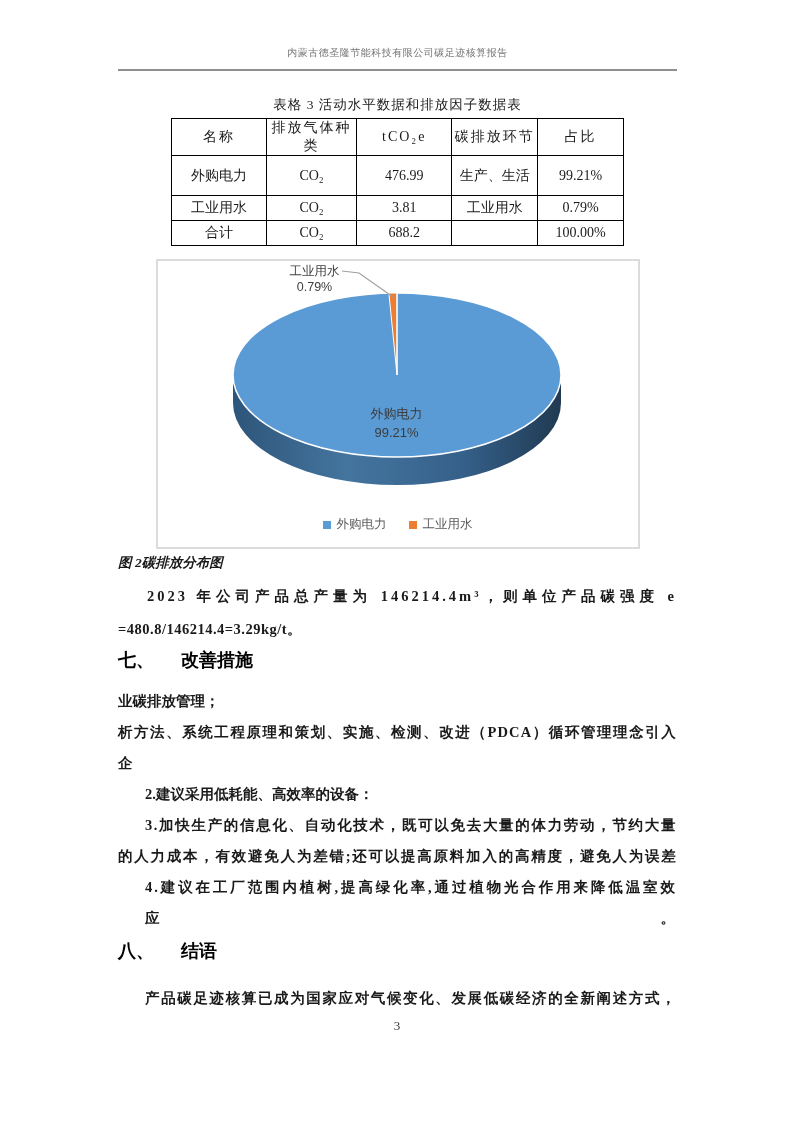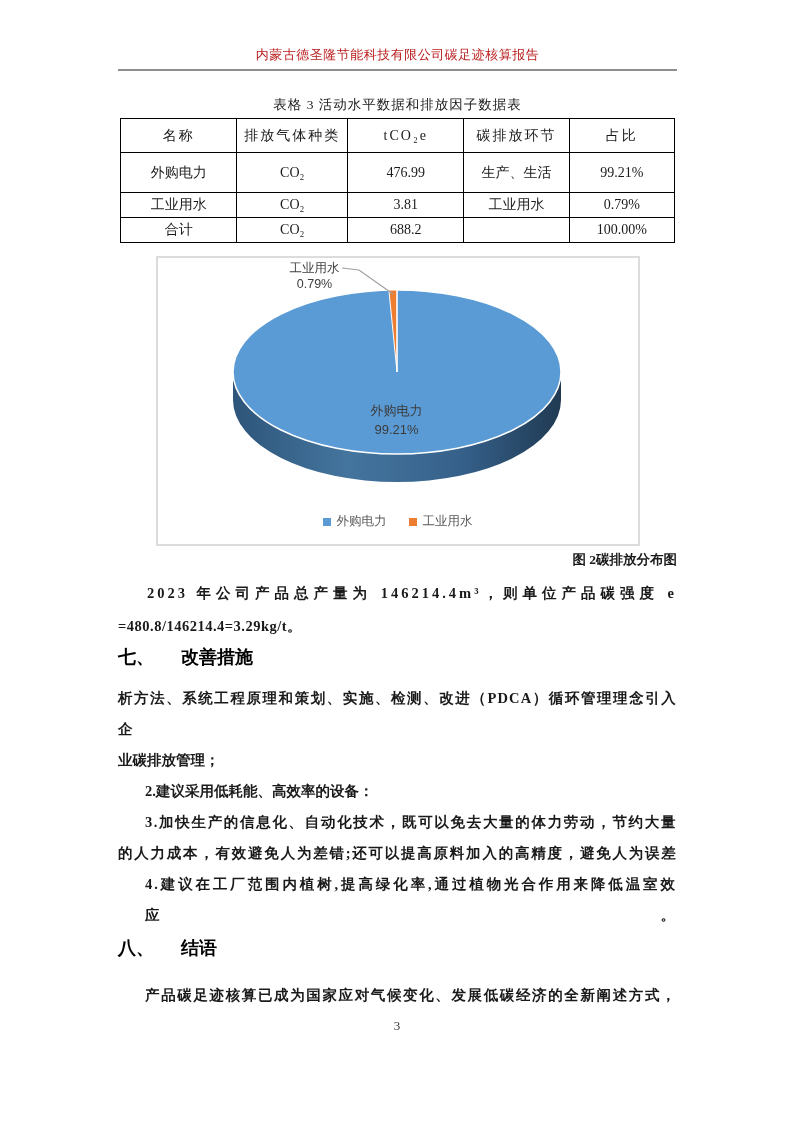--- a/index.html
+++ b/index.html
@@ -4,28 +4,28 @@
 <style>
   * { margin:0; padding:0; box-sizing:border-box; }
   html,body { background:#fff; }
   .page {
     position:relative; width:794px; height:1123px; margin:0 auto;
     background:#ffffff; overflow:hidden;
     font-family:"Liberation Serif","DejaVu Serif",serif; color:#1a1a1a;
   }
   .doc-header {
     position:absolute; top:46px; left:118px; width:559px;
-    text-align:center; font-size:13px; color:#b91c1c; letter-spacing:0.5px;
+    text-align:center; font-size:10px; color:#737373; letter-spacing:0.5px;
   }
   .header-rule { position:absolute; top:69px; left:118px; width:559px; height:2px; background:#8f8f8f; }
   .content { position:absolute; top:0; left:118px; width:559px; }
 
   .table-caption { margin-top:96px; text-align:center; font-size:13.5px; letter-spacing:1px; }
 
-  table.data-table { width:555px; margin:4px auto 0 auto; border-collapse:collapse; table-layout:fixed; }
+  table.data-table { width:453px; margin:4px auto 0 auto; border-collapse:collapse; table-layout:fixed; }
   table.data-table th, table.data-table td {
     border:1.2px solid #000; text-align:center; vertical-align:middle;
     font-size:14px; font-weight:normal; padding:0 2px;
   }
   table.data-table th { height:34px; letter-spacing:2px; }
   tr.row-tall td { height:40px; }
   tr.row-short td { height:25px; }
 
   .chart-box {
     position:relative; width:484px; height:290px; margin:13px auto 0 auto;
@@ -44,21 +44,21 @@
   .legend {
     position:absolute; left:0; right:0; top:255px;
     display:flex; justify-content:center; align-items:center; gap:22px;
     font-size:12.5px; color:#595959;
   }
   .legend-item { display:flex; align-items:center; gap:6px; }
   .swatch { width:8px; height:8px; display:inline-block; }
   .swatch-blue { background:#5B9BD5; }
   .swatch-orange { background:#ED7D31; }
 
-  .fig-caption { margin-top:5px; text-align:right; font-weight:bold; font-size:13.5px; }
+  .fig-caption { margin-top:5px; text-align:left; font-weight:bold; font-size:13.5px;font-style:italic; }
 
   .intro { margin-top:8px; font-size:14.5px; line-height:33px; }
   .intro-l1 { padding-left:29px; letter-spacing:3px; text-align:justify; text-align-last:justify; }
   .intro-l2 { letter-spacing:0.5px; }
 
   h2.sec { font-size:18px; font-weight:bold; color:#000; }
   h2.sec-7 { margin-top:2px; line-height:24px; }
   h2.sec-8 { margin-top:5px; line-height:24px; }
   .sec-num { display:inline-block; width:63px; }
 
@@ -171,22 +171,22 @@
     <div class="intro">
       <div class="ln j intro-l1">2023 年公司产品总产量为 146214.4m³，则单位产品碳强度 e</div>
       <div class="ln intro-l2">=480.8/146214.4=3.29kg/t。</div>
     </div>
 
     <h2 class="sec sec-7">
       <span class="sec-num">七、</span><span>改善措施</span>
     </h2>
 
     <div class="body-lines">
+      <div class="ln">业碳排放管理；</div>
       <div class="ln j ls12">析方法、系统工程原理和策划、实施、检测、改进（PDCA）循环管理理念引入企</div>
-      <div class="ln">业碳排放管理；</div>
       <div class="ln indent">2.建议采用低耗能、高效率的设备：</div>
       <div class="ln j indent ls15">3.加快生产的信息化、自动化技术，既可以免去大量的体力劳动，节约大量</div>
       <div class="ln j ls12">的人力成本，有效避免人为差错;还可以提高原料加入的高精度，避免人为误差</div>
       <div class="ln j indent ls2">4.建议在工厂范围内植树,提高绿化率,通过植物光合作用来降低温室效应。</div>
     </div>
 
     <h2 class="sec sec-8">
       <span class="sec-num">八、</span><span>结语</span>
     </h2>
 

